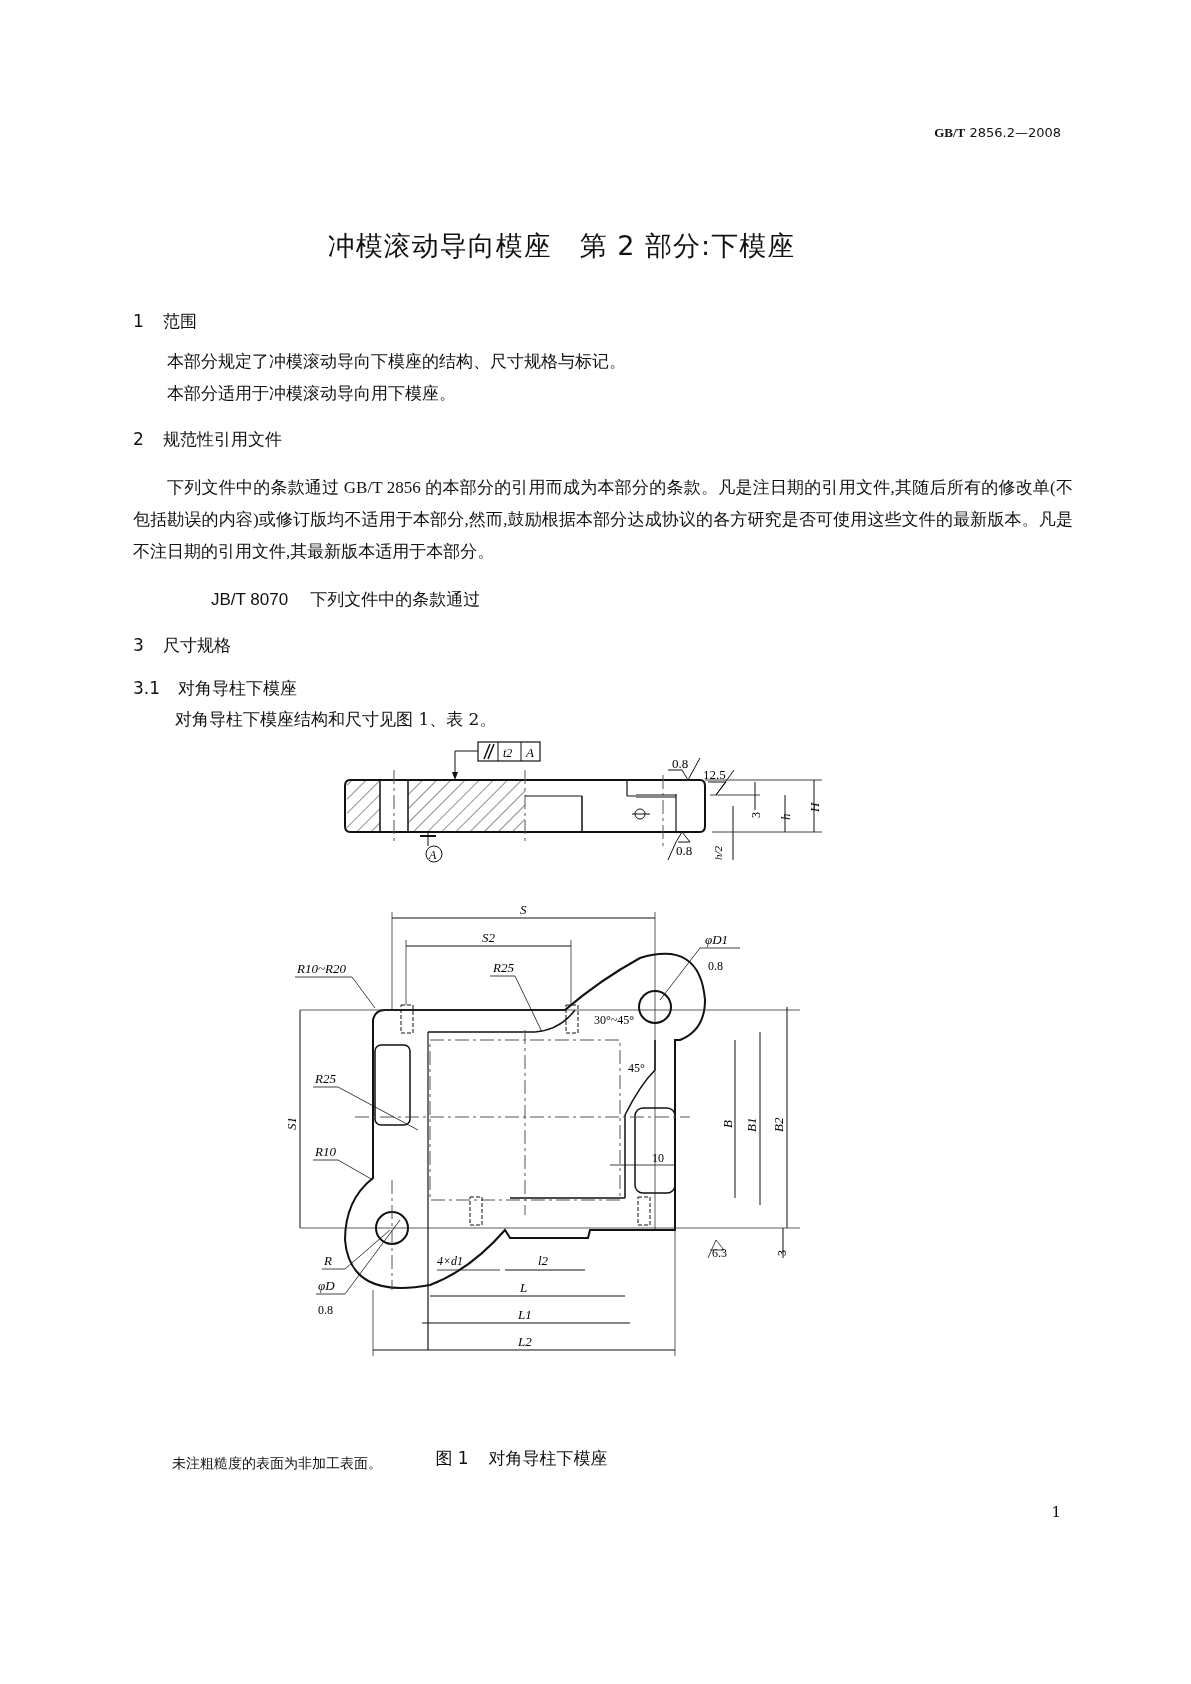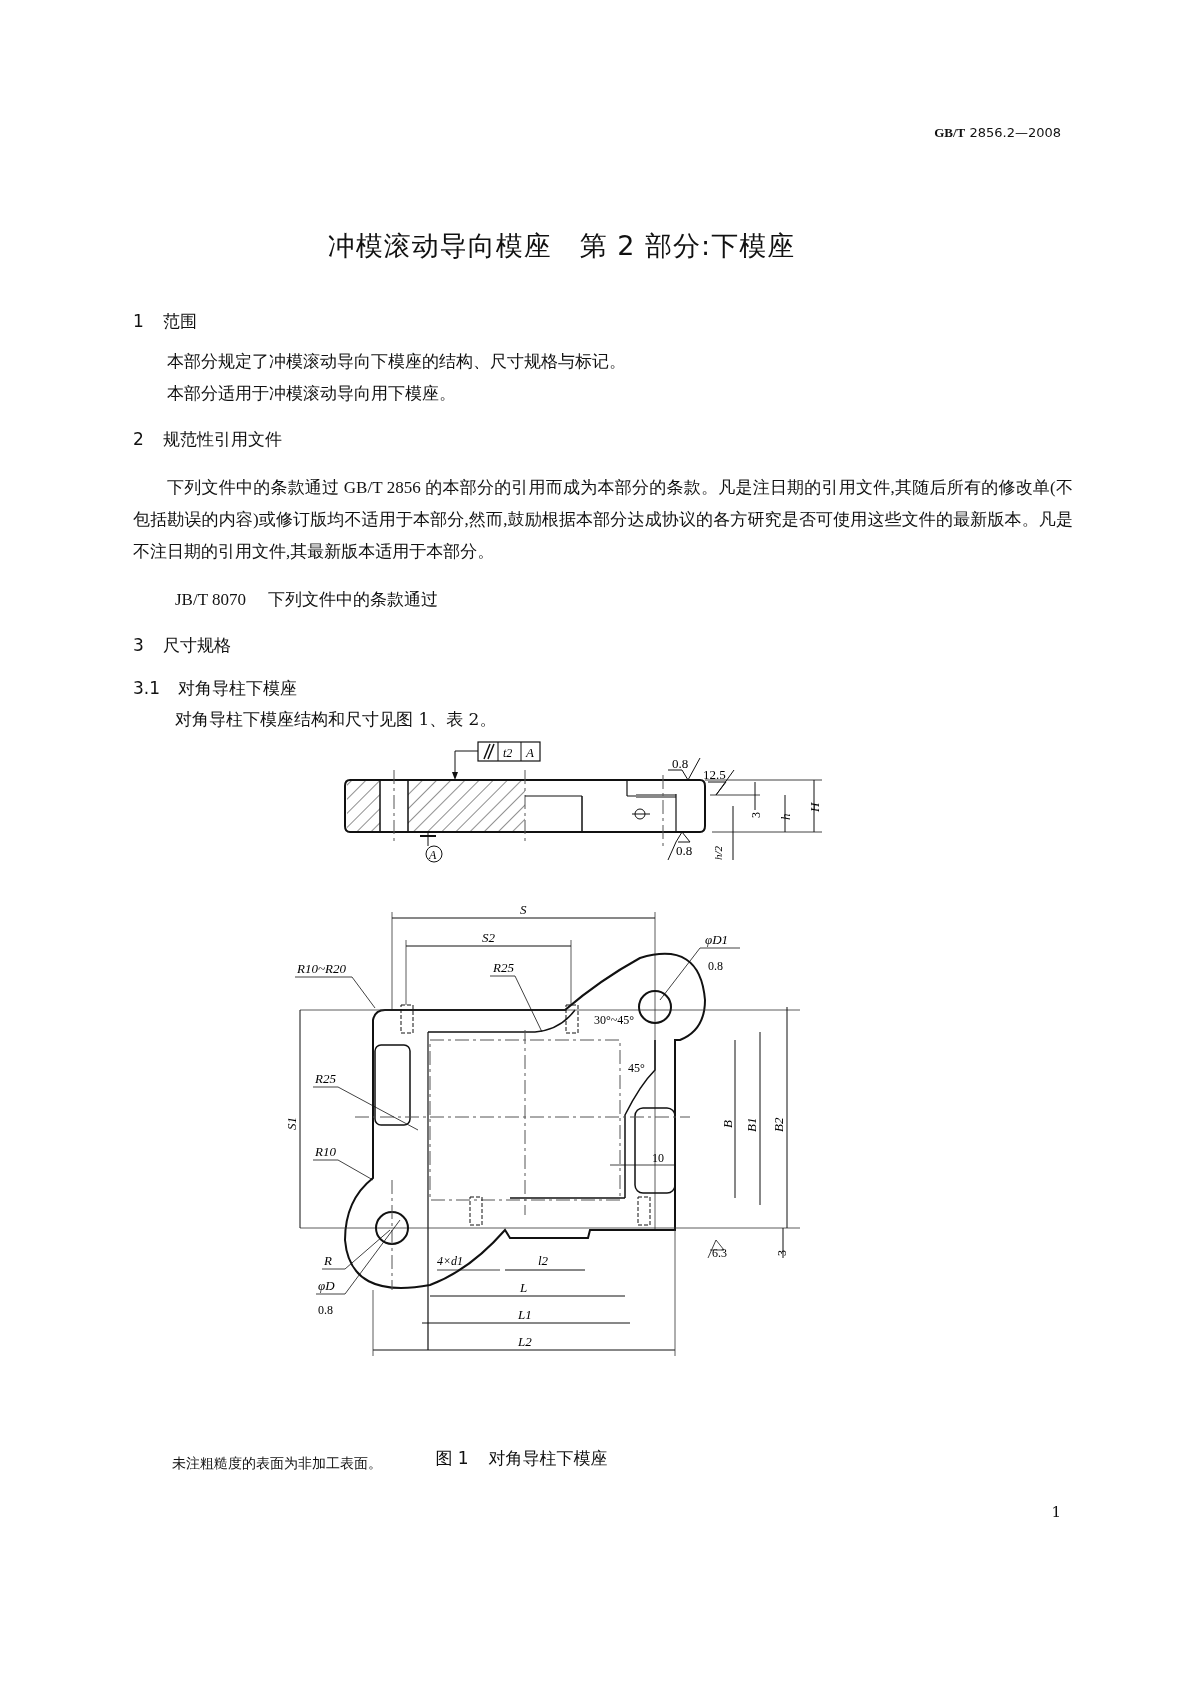--- a/index.html
+++ b/index.html
@@ -12,21 +12,21 @@
   .title { left: 0; width: 1123px; top: 228px; text-align: center; font-size: 27px;
            font-family: "DejaVu Sans", sans-serif; letter-spacing: 1px; }
   .h1 { left: 133px; font-size: 17px; font-family: "DejaVu Sans", sans-serif; }
   .h1 .n { display: inline-block; width: 30px; }
   .h2 { left: 133px; font-size: 17px; font-family: "DejaVu Sans", sans-serif; }
   .h2 .n { display: inline-block; width: 45px; }
   .p { left: 133px; width: 940px; font-size: 17px; line-height: 32px; text-align: justify;
        font-family: "DejaVu Serif", serif; }
   .p.indent { text-indent: 34px; font-family: Liberation Serif, serif; }
   .ref { left: 175px; font-size: 17px; }
-  .ref .code { font-family: Liberation Serif, serif; margin-right: 22px; }
+  .ref .code { font-family: Liberation Sans, sans-serif; margin-right: 22px; margin-left: 36px; }
   .note { left: 172px; top: 1455px; font-size: 14px; }
   .caption { left: 0; width: 1043px; text-align: center; top: 1447px; font-size: 17px;
              font-family: "DejaVu Sans", sans-serif; }
   .caption .n { margin-right: 20px; }
   .page-num { right: 130px; top: 1503px; font-size: 15px; }
   svg text { font-family: "Liberation Serif", serif; font-style: italic; }
   svg .up { font-style: normal; }
 </style>
 </head>
 <body>

